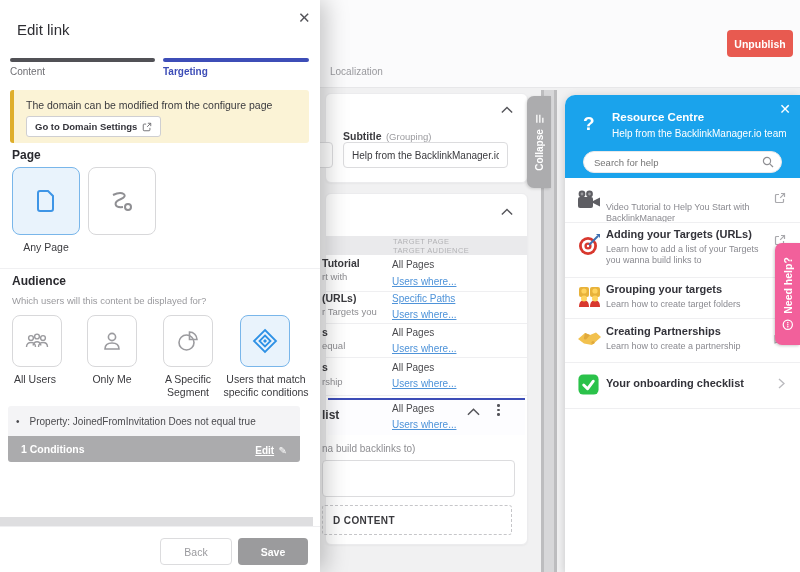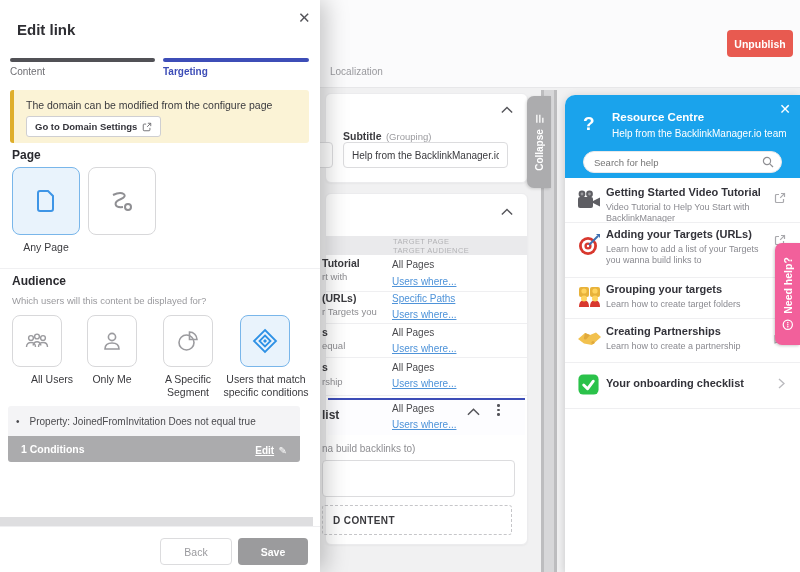--- a/index.html
+++ b/index.html
@@ -47,21 +47,21 @@
   .panel-sub { position:absolute; left:47px; top:33px; font-size:10px; color:#fff; }
   .panel-x { position:absolute; right:9px; top:6px; font-size:14px; color:#fff; cursor:pointer; }
   .search-pill { position:absolute; left:18px; top:56px; width:199px; height:22px; background:#fff; border:1px solid #E8E8EA; border-radius:12px; font-size:9.5px; color:#55555A; padding:0 26px 0 10px; font-family:"Liberation Sans",sans-serif; }
   .rc-item-title { font-size:11px; font-weight:bold; color:#33333A; }
   .rc-item-desc { font-size:9px; color:#8A8A90; line-height:11px; }
   .rc-div { position:absolute; left:0; width:235px; height:1px; background:#EFEFF1; }
 
   
   .modal { left:0; top:0; width:320px; height:572px; background:#fff; box-shadow:6px 0 22px rgba(0,0,0,.22); z-index:10; }
   .modal-x { left:298px; top:9px; font-size:15px; color:#55555A; cursor:pointer; z-index:11; }
-  .modal-title { left:17px; top:21px; font-size:15px; font-weight:bold; color:#2E2E33; }
+  .modal-title { left:17px; top:21px; font-size:15px; font-weight:normal; color:#2E2E33; }
   .step-bar { height:3.5px; border-radius:2px; }
   .step-label { font-size:10px; }
   .notice { left:10px; top:90px; width:299px; height:53px; background:#FBF3D6; border-left:4px solid #DFAE2B; border-radius:3px; }
   .notice-text { position:absolute; left:12px; top:9px; font-size:10.5px; color:#3A3A3E; }
   .notice-btn { position:absolute; left:12px; top:26px; height:21px; background:#fff; border:1px solid #CFCFD2; border-radius:3px; display:flex; align-items:center; gap:5px; padding:0 8px; font-size:9.5px; font-weight:bold; color:#33333A; cursor:pointer; }
   .sect-h { font-size:12px; font-weight:bold; color:#2A2A2F; }
   .opt-card { border:1px solid #D8D8DA; border-radius:8px; background:#fff; display:flex; align-items:center; justify-content:center; cursor:pointer; }
   .opt-card.sel { border:1.5px solid #79B6EA; background:#E9F3FC; }
   .opt-label { font-size:10.5px; color:#3A3A3E; text-align:center; line-height:13px; }
   .aud-q { font-size:9.5px; color:#9A9A9E; }
@@ -174,21 +174,20 @@
 
     <div class="abs" style="left:0; top:87px; width:235px; height:40px;">
       <svg style="position:absolute; left:12px; top:8px;" width="24" height="20" viewBox="0 0 24 20">
           <circle cx="5" cy="4" r="3.4" fill="#5E5E63"></circle>
           <circle cx="12.5" cy="4" r="3.4" fill="#5E5E63"></circle>
           <circle cx="5" cy="4" r="1.4" fill="#9a9a9e"></circle>
           <circle cx="12.5" cy="4" r="1.4" fill="#9a9a9e"></circle>
           <rect x="1" y="7" width="15" height="11" rx="2" fill="#5E5E63"></rect>
           <path d="M16 11l7-3.6v9.2L16 13z" fill="#5E5E63"></path>
         </svg>
-      <div class="rc-item-title" style="position:absolute; left:41px; top:4px;">Getting Started Video Tutorial</div>
       <div class="rc-item-desc" style="position:absolute; left:41px; top:20px; width:160px;">Video Tutorial to Help You Start with BacklinkManager</div>
       <svg style="position:absolute; right:14px; top:10px;" width="12" height="12" viewBox="0 0 12 12">
           <path d="M5 2.5H2.5a1 1 0 0 0-1 1v6a1 1 0 0 0 1 1h6a1 1 0 0 0 1-1V7" fill="none" stroke="#A9A9AD" stroke-width="1.2"></path>
           <path d="M7 1.5h3.5V5M10.8 1.2 6.2 5.8" fill="none" stroke="#A9A9AD" stroke-width="1.2"></path>
         </svg>
     </div>
     <div class="rc-div" style="top:127px;"></div>
 
     <div class="abs" style="left:0; top:127px; width:235px; height:55px;">
       <svg style="position:absolute; left:12px; top:11px;" width="24" height="24" viewBox="0 0 24 24">
@@ -323,21 +322,21 @@
           <path d="M14.5 11.5v-7.5a7.5 7.5 0 0 1 7.5 7.5z" fill="none" stroke="#9B9B9F" stroke-width="1.6"></path>
         </svg>
     </div>
     <div class="abs opt-card sel" style="left:240px; top:315px; width:50px; height:52px;">
       <svg width="28" height="28" viewBox="0 0 28 28">
           <path d="M14 3 25 14 14 25 3 14z" fill="none" stroke="#2E91E5" stroke-width="1.8"></path>
           <path d="M14 8.5 19.5 14 14 19.5 8.5 14z" fill="none" stroke="#2E91E5" stroke-width="1.8"></path>
           <path d="M14 12l2 2-2 2-2-2z" fill="#2E91E5"></path>
         </svg>
     </div>
-    <div class="abs opt-label" style="left:22px; top:373px; width:60px;">All Users</div>
+    <div class="abs opt-label" style="left:5px; top:373px; width:60px;">All Users</div>
     <div class="abs opt-label" style="left:82px; top:373px; width:60px;">Only Me</div>
     <div class="abs opt-label" style="left:153px; top:373px; width:70px;">A Specific Segment</div>
     <div class="abs opt-label" style="left:222px; top:373px; width:88px;">Users that match specific conditions</div>
 
     <div class="abs cond-box">
       <span style="margin-left:8px; color:#4A4A4E; font-size:10px;">•</span>
       <span class="cond-text">Property: JoinedFromInvitation Does not equal true</span>
     </div>
     <div class="abs cond-bar">
       <span class="cond-count">1 Conditions</span>

